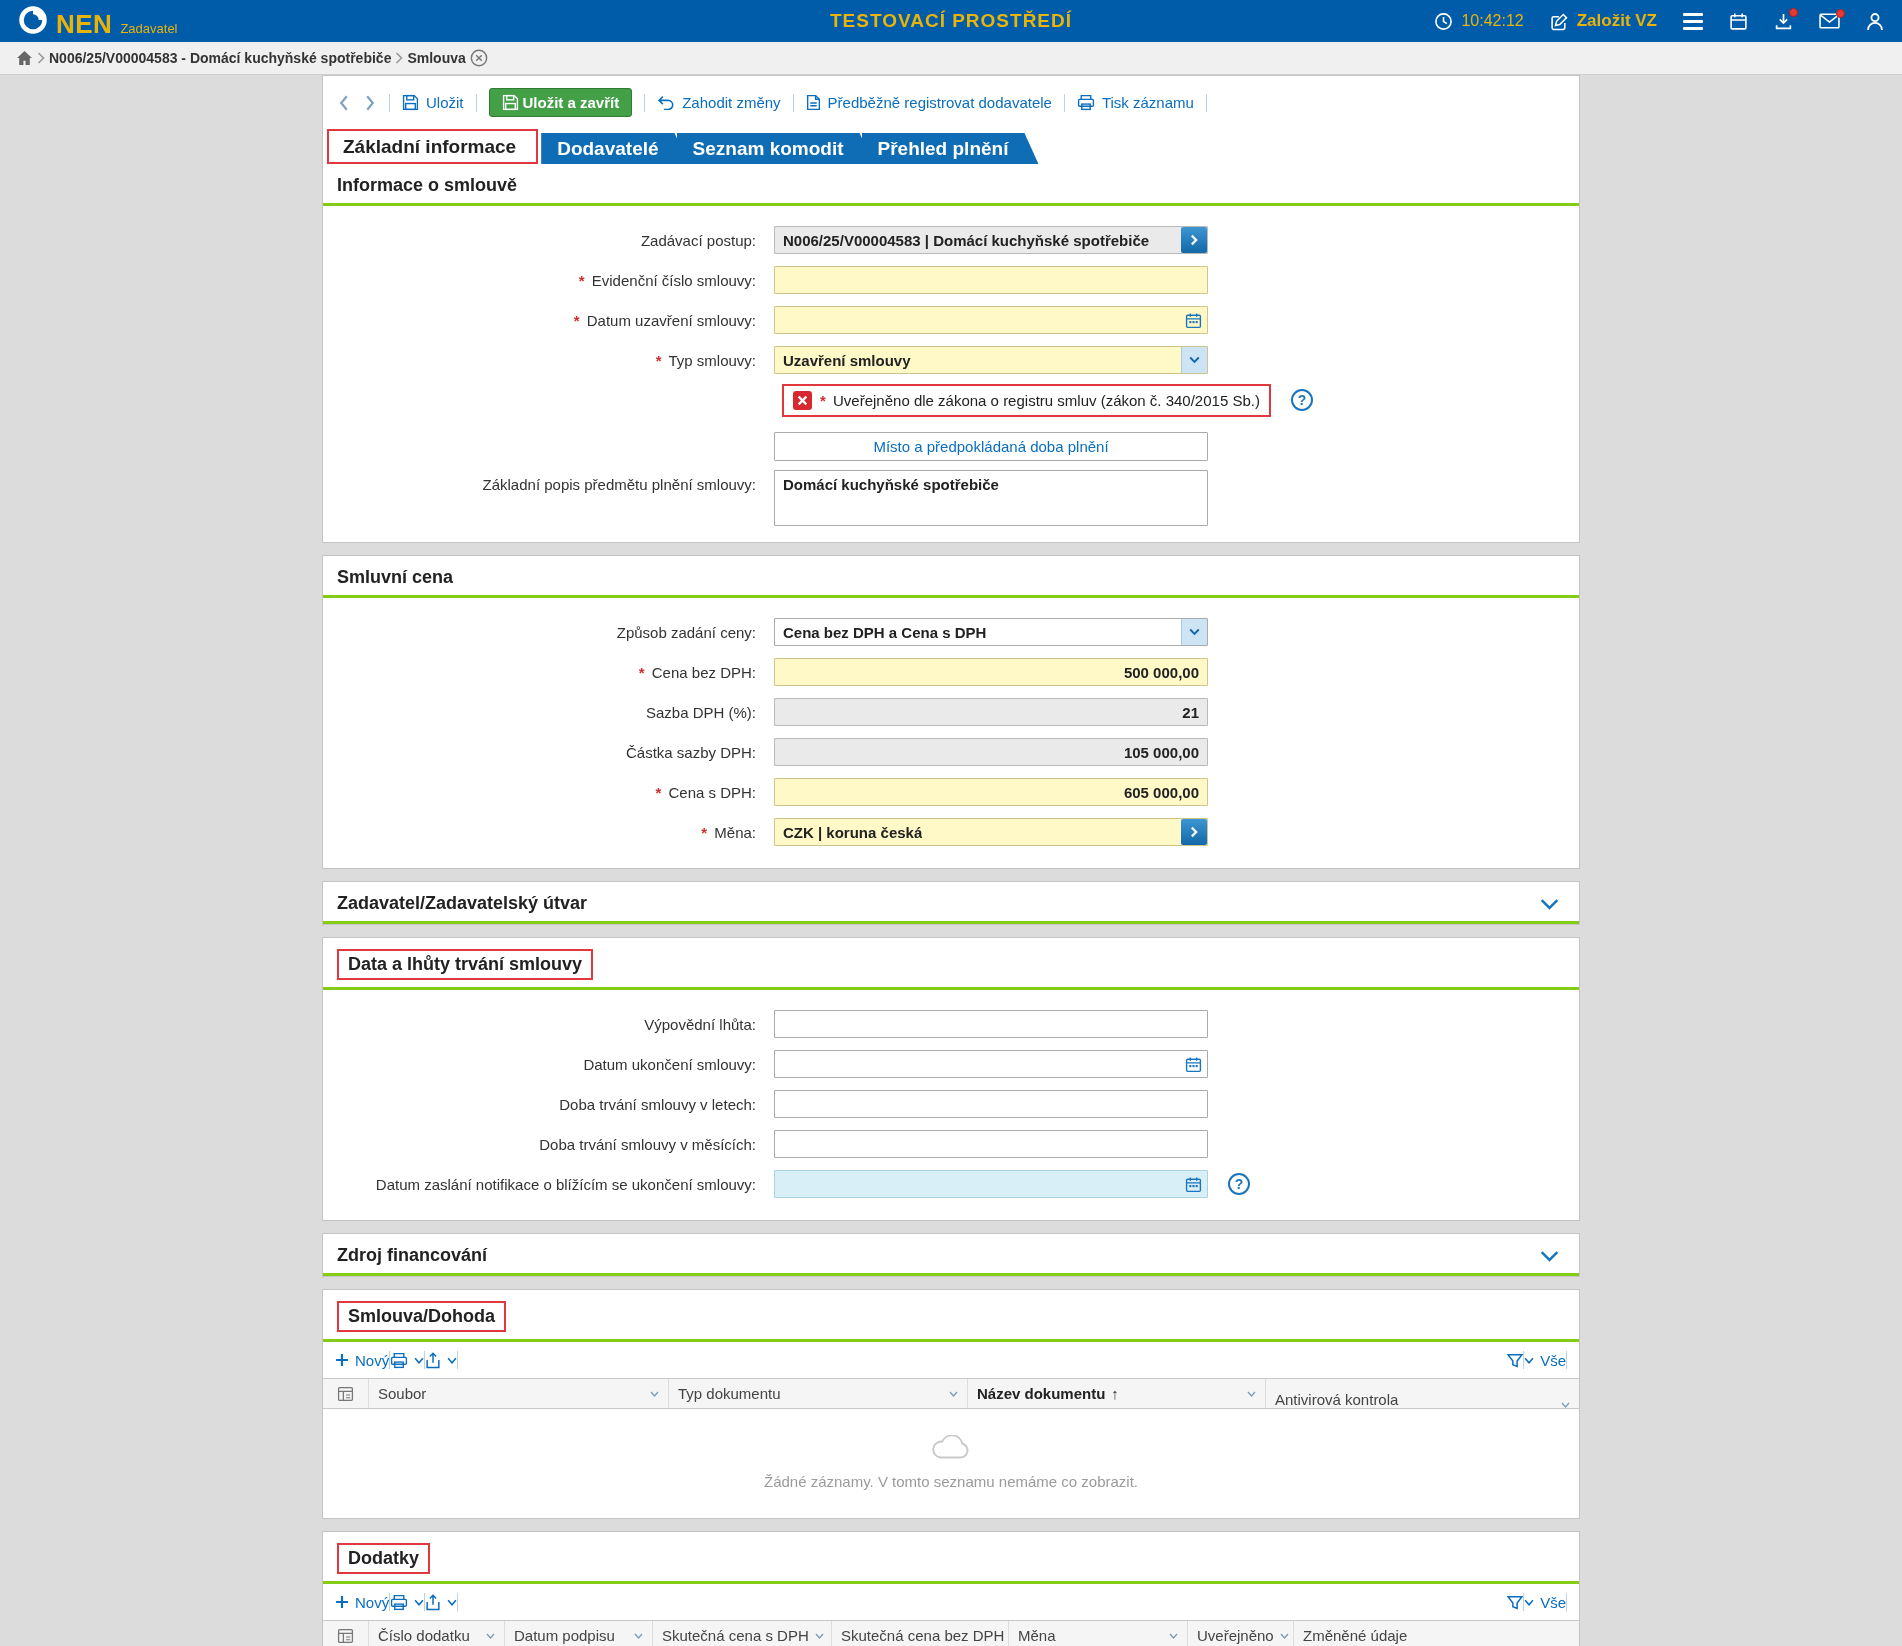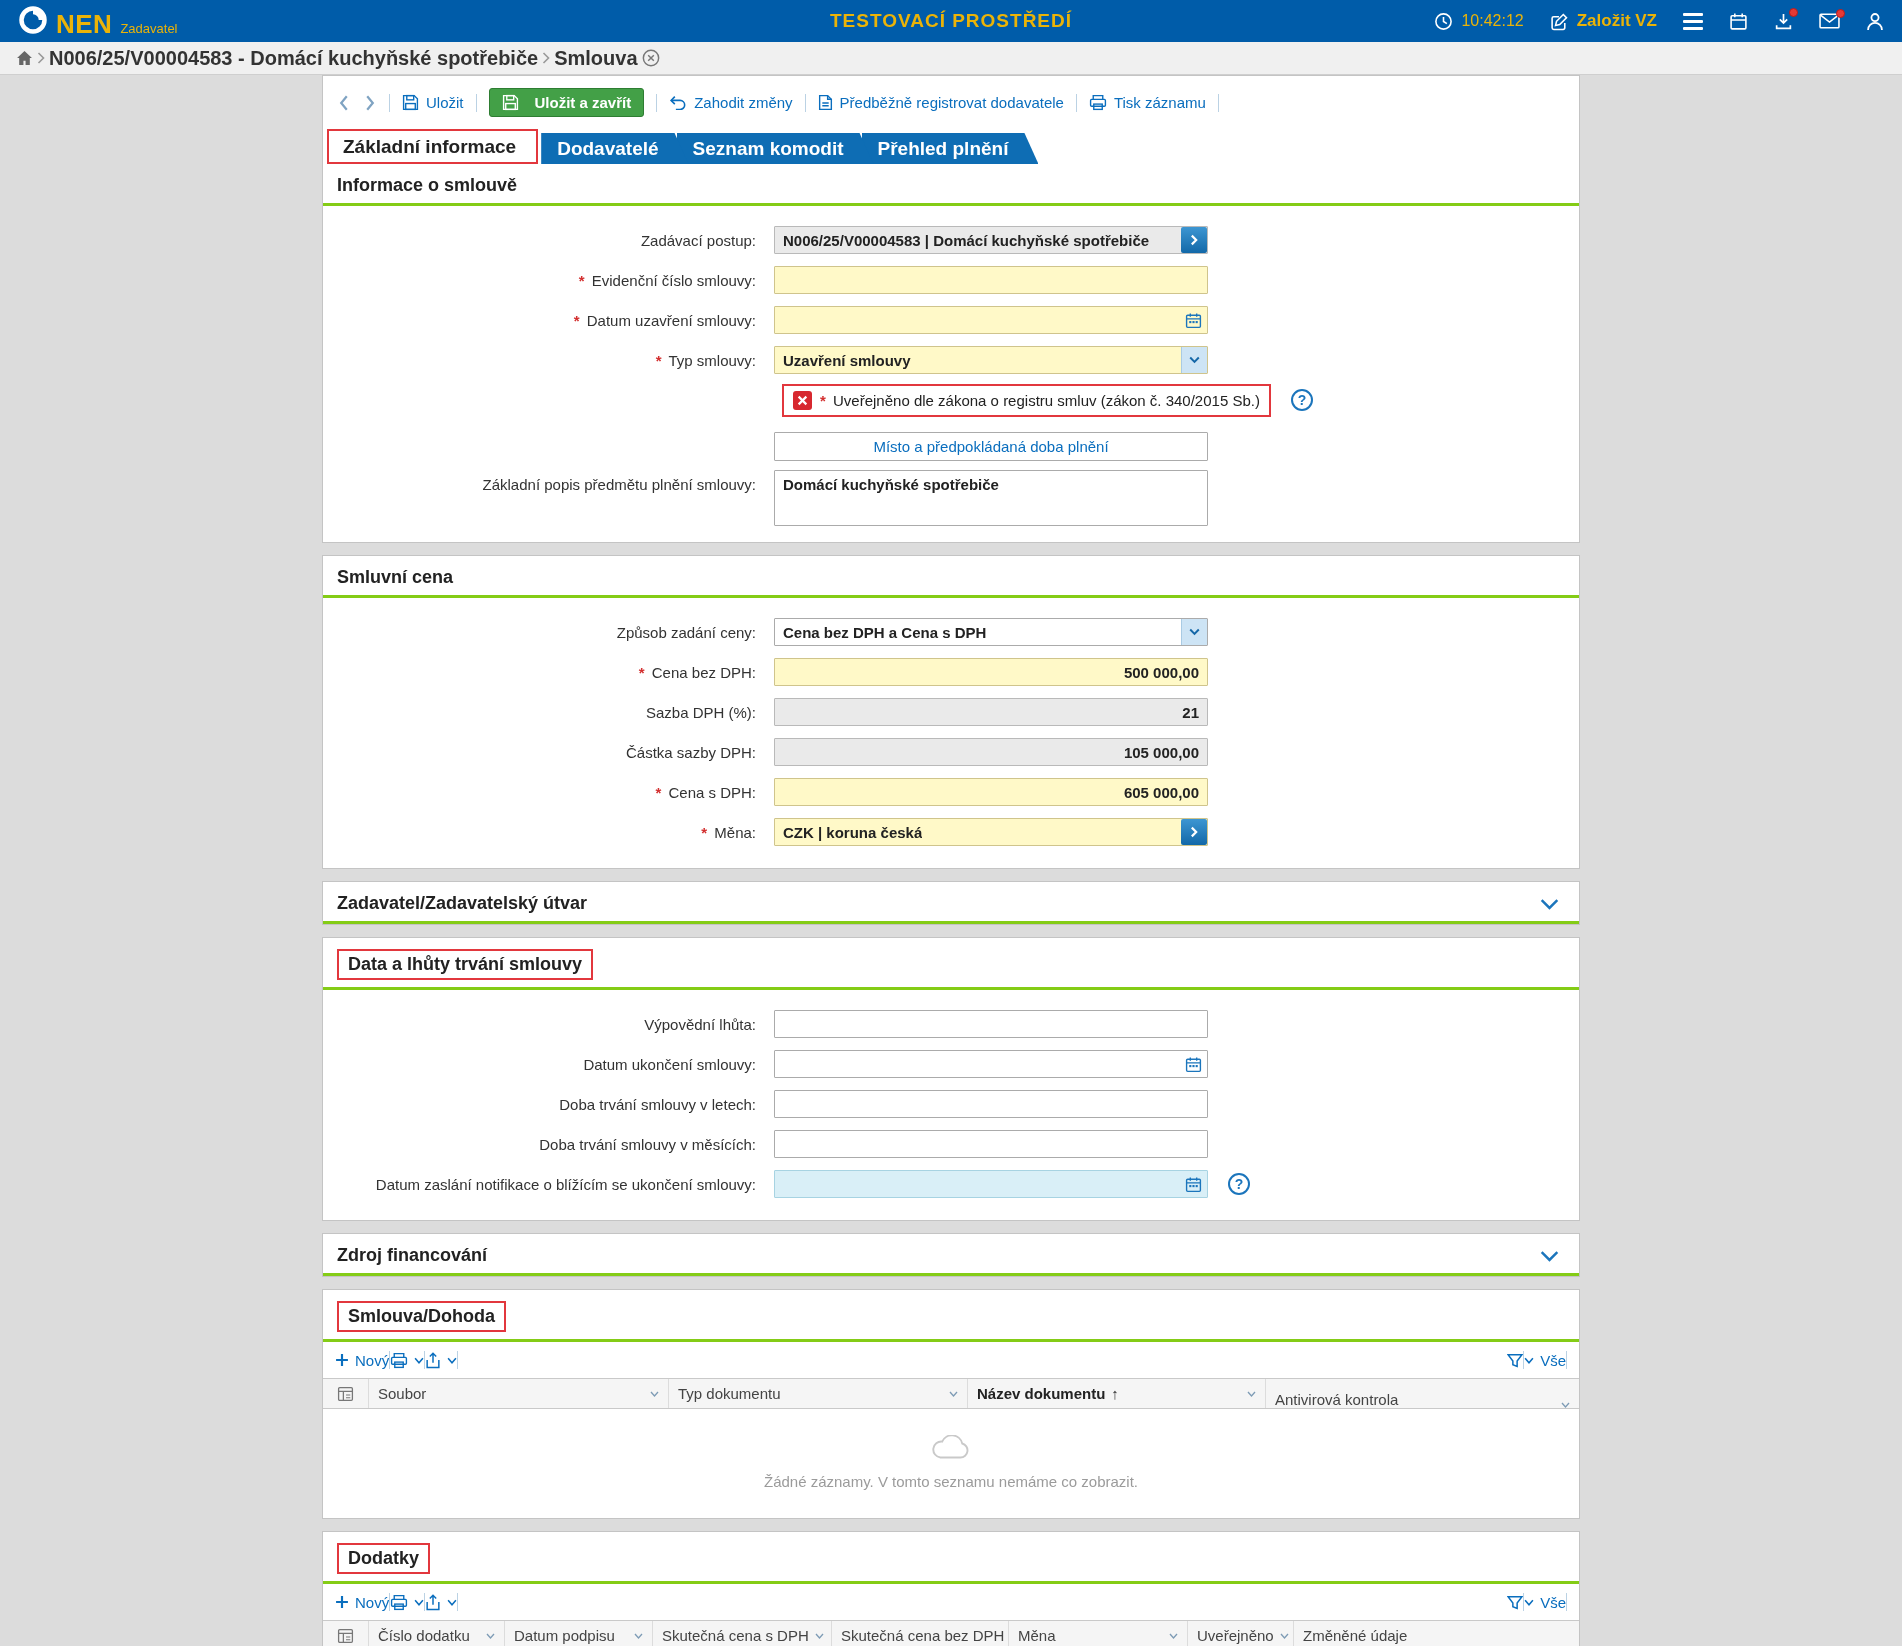--- a/index.html
+++ b/index.html
@@ -19,34 +19,34 @@
   .session { display:flex; align-items:center; gap:8px; font-size:16px; }
   .create-vz { display:flex; align-items:center; gap:8px; font-size:17px; font-weight:bold; cursor:pointer; }
   .hicon { position:relative; display:flex; align-items:center; cursor:pointer; }
   .dot { position:absolute; top:-4px; right:-5px; width:9px; height:9px; background:#E53935;
          border-radius:50%; border:1px solid #B71C1C; }
   .burger { display:flex; flex-direction:column; gap:4px; }
   .burger span { display:block; width:20px; height:3px; background:#fff; border-radius:1px; }
 
   
   .breadcrumb { height:33px; background:#f0f0f0; border-bottom:1px solid #cfcfcf; display:flex;
-                align-items:center; gap:4px; padding:8px 16px; font-size:20px; color:#555; }
+                align-items:center; gap:4px; padding:8px 16px; font-size:14px; color:#555; }
   .crumb { font-weight:bold; color:#333; cursor:pointer; }
   .crumb-sep { display:flex; align-items:center; }
 
   
   .panel { margin-left:322px; width:1258px; padding-top:0; }
   .card { background:#fff; border:1px solid #c4c4c4; margin-bottom:12px; }
 
   
   .rec-toolbar { display:flex; align-items:center; gap:12px; padding:12px 14px 8px; font-size:15px; }
   .tlink { display:flex; align-items:center; gap:7px; color:#0A6EBE; cursor:pointer; }
   .navbtn { color:#7FA3C2; display:flex; align-items:center; cursor:pointer; padding:0 2px; }
   .vsep { width:1px; height:18px; background:#BBD2E4; display:inline-block; }
-  .btn-green { display:flex; align-items:center; gap:16px; background:#43A047; border:1px solid #2E7D32;
+  .btn-green { display:flex; align-items:center; gap:4px; background:#43A047; border:1px solid #2E7D32;
                color:#fff; font-size:15px; font-weight:bold; border-radius:3px; padding:5px 12px; cursor:pointer; }
 
   
   .tabs { display:flex; align-items:flex-end; padding:4px 0 0 4px; }
   .tab { height:31px; line-height:31px; background:#0E6DB4; color:#fff; font-size:19px; font-weight:bold;
          padding:0 30px 0 16px; clip-path:polygon(0 0, calc(100% - 14px) 0, 100% 100%, 0 100%);
          position:relative; margin-right:-12px; cursor:pointer; white-space:nowrap; }
   .tab.active { background:#fff; color:#222; clip-path:none; padding:0 20px 0 14px; margin-right:0; }
   .annot { border:2px solid #E2373D; }
   .tab-annot { position:relative; z-index:5; background:#fff; margin-right:3px; }

